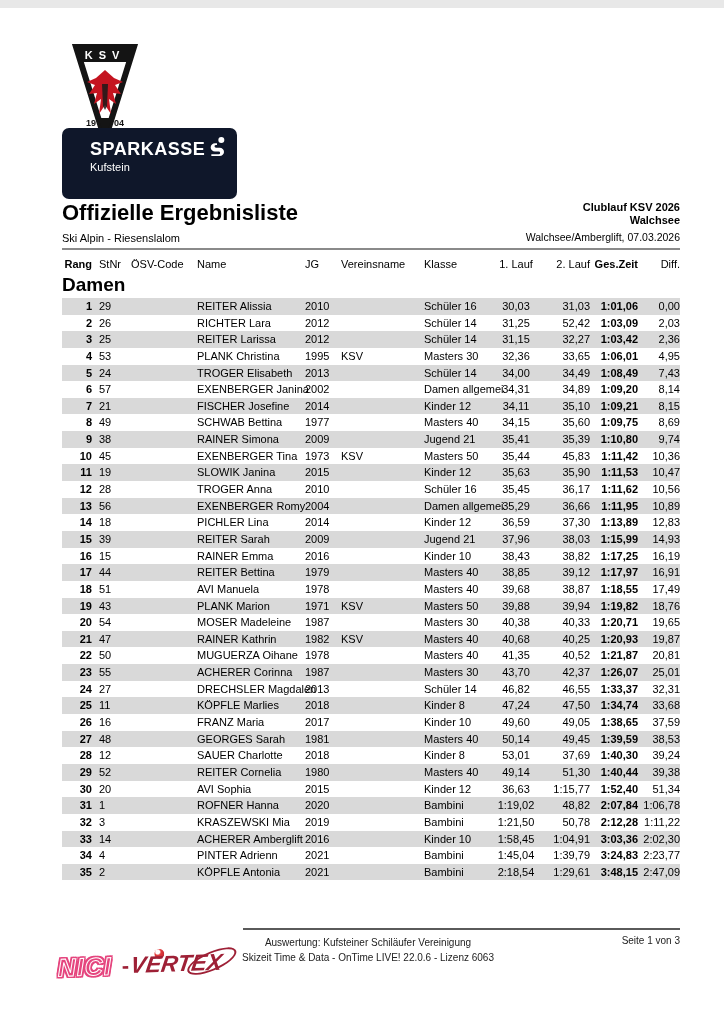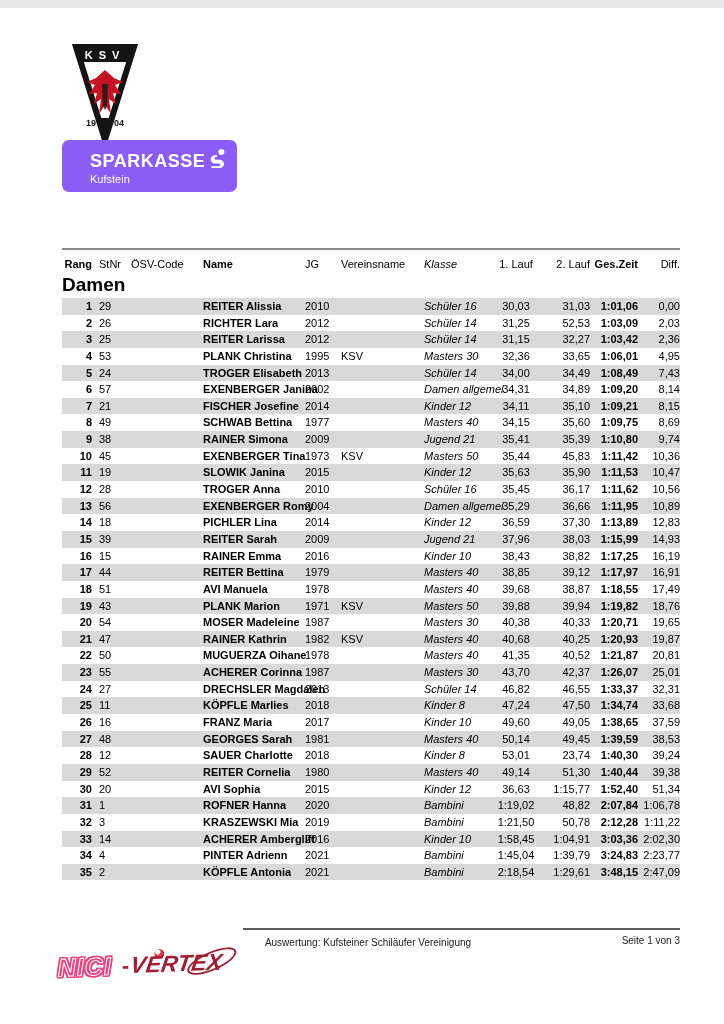--- a/index.html
+++ b/index.html
@@ -7,22 +7,22 @@
   .page {
     position:relative; width:724px; height:1024px; margin:8px auto;
     background:#ffffff; overflow:hidden;
     font-family:"Liberation Sans", sans-serif; color:#000;
   }
 
   
   .ksv-logo { position:absolute; left:72px; top:36px; width:66px; height:100px; }
 
   
-  .sparkasse { position:absolute; left:62px; top:132px; width:175px; height:52px;
-    background:#8b5cf6; border-radius:7px; }
+  .sparkasse { position:absolute; left:62px; top:120px; width:175px; height:71px;
+    background:#0f172a; border-radius:7px; }
   .sp-inner { position:absolute; left:28px; top:11px; }
   .sp-row { display:flex; align-items:flex-start; }
   .sp-brand { color:#fff; font-weight:bold; font-size:18px; letter-spacing:0.5px; line-height:20px; }
   .sp-icon { margin-left:5px; margin-top:-2px; }
   .sp-branch { color:#fff; font-size:11px; margin-top:0px; }
 
   
   .header { position:absolute; left:62px; top:193px; width:618px; }
   .header-flex { display:flex; justify-content:space-between; align-items:flex-start; }
   .doc-title { font-size:22px; font-weight:bold; line-height:24px; }
@@ -36,24 +36,24 @@
   
   .thead { position:absolute; left:62px; top:250px; width:618px; display:flex; font-size:11px; }
   .section-title { position:absolute; left:62px; top:266px; font-size:19px; font-weight:bold; }
   .tbody { position:absolute; left:62px; top:290px; width:618px; }
   .trow { display:flex; height:16.65px; line-height:16.6px; font-size:11px; }
   .trow.odd { background:#d9d9d9; }
   .cell { display:block; white-space:nowrap; }
   .c-rang  { width:30px;  text-align:right; font-weight:bold; }
   .c-stnr  { width:35px;  padding-left:7px; }
   .c-osv   { width:49px;  padding-left:4px; }
-  .c-name  { width:129px; padding-left:27px; font-weight:bold; }
+  .c-name  { width:129px; padding-left:21px; font-weight:normal; }
   .c-jg    { width:36px;  }
   .c-verein{ width:83px;  }
-  .c-klasse{ width:68px;font-style:italic;  }
+  .c-klasse{ width:68px;  }
   .c-lauf1 { width:48px;  text-align:center; }
   .c-lauf2 { width:50px;  text-align:right; }
   .c-total { width:48px;  text-align:right; font-weight:bold; }
   .c-diff  { width:42px;  text-align:right; }
 
   
   .footer-rule { position:absolute; left:243px; top:920px; width:437px; height:2px; background:#5a5a5a; }
   .footer-center { position:absolute; left:238px; top:927px; width:260px; text-align:center;
     font-size:10px; color:#222; }
   .footer-center div { white-space:nowrap; line-height:15px; }
@@ -104,20 +104,33 @@
           <svg width="16" height="20" viewBox="0 0 24 30">
             <circle cx="17" cy="4.5" r="4.5" fill="#ffffff"></circle>
             <path d="M10.5,10 L7.5,10 A6.5,6.5 0 0 0 1,16.5 A6.5,6.5 0 0 0 7.5,23 L13,23 A2.2,2.2 0 0 1 13,27.4 L2,27.4 L2,30 L14.5,30 A6.5,6.5 0 0 0 21,23.5 A6.5,6.5 0 0 0 14.5,17 L9,17 A2.2,2.2 0 0 1 9,12.6 L10.5,12.6 Z" fill="#ffffff" transform="scale(1,0.95)"></path>
           </svg>
         </span>
       </div>
       <div class="sp-branch">Kufstein</div>
     </div>
   </div>
 
+  <div class="header">
+    <div class="header-flex">
+      <div>
+        <div class="doc-title">Offizielle Ergebnisliste</div>
+        <div class="doc-sub">Ski Alpin - Riesenslalom</div>
+      </div>
+      <div class="head-right">
+        <div class="hr-line1">Clublauf KSV 2026</div>
+        <div class="hr-line2">Walchsee</div>
+        <div class="hr-line3">Walchsee/Amberglift, 07.03.2026</div>
+      </div>
+    </div>
+  </div>
   <div class="rule1"></div>
 
   <div class="thead">
     <span class="cell c-rang">Rang</span>
     <span class="cell c-stnr">StNr</span>
     <span class="cell c-osv">ÖSV-Code</span>
     <span class="cell c-name">Name</span>
     <span class="cell c-jg">JG</span>
     <span class="cell c-verein">Vereinsname</span>
     <span class="cell c-klasse">Klasse</span>
@@ -145,21 +158,21 @@
       </div>
       <div class="trow even">
         <span class="cell c-rang">2</span>
         <span class="cell c-stnr">26</span>
         <span class="cell c-osv"></span>
         <span class="cell c-name">RICHTER Lara</span>
         <span class="cell c-jg">2012</span>
         <span class="cell c-verein"></span>
         <span class="cell c-klasse">Schüler 14</span>
         <span class="cell c-lauf1">31,25</span>
-        <span class="cell c-lauf2">52,53</span>
+        <span class="cell c-lauf2">52,42</span>
         <span class="cell c-total">1:03,09</span>
         <span class="cell c-diff">2,03</span>
       </div>
       <div class="trow odd">
         <span class="cell c-rang">3</span>
         <span class="cell c-stnr">25</span>
         <span class="cell c-osv"></span>
         <span class="cell c-name">REITER Larissa</span>
         <span class="cell c-jg">2012</span>
         <span class="cell c-verein"></span>
@@ -483,21 +496,21 @@
       </div>
       <div class="trow even">
         <span class="cell c-rang">28</span>
         <span class="cell c-stnr">12</span>
         <span class="cell c-osv"></span>
         <span class="cell c-name">SAUER Charlotte</span>
         <span class="cell c-jg">2018</span>
         <span class="cell c-verein"></span>
         <span class="cell c-klasse">Kinder 8</span>
         <span class="cell c-lauf1">53,01</span>
-        <span class="cell c-lauf2">23,74</span>
+        <span class="cell c-lauf2">37,69</span>
         <span class="cell c-total">1:40,30</span>
         <span class="cell c-diff">39,24</span>
       </div>
       <div class="trow odd">
         <span class="cell c-rang">29</span>
         <span class="cell c-stnr">52</span>
         <span class="cell c-osv"></span>
         <span class="cell c-name">REITER Cornelia</span>
         <span class="cell c-jg">1980</span>
         <span class="cell c-verein"></span>
@@ -583,20 +596,21 @@
         <span class="cell c-lauf1">2:18,54</span>
         <span class="cell c-lauf2">1:29,61</span>
         <span class="cell c-total">3:48,15</span>
         <span class="cell c-diff">2:47,09</span>
       </div>
     </div>
 
   <div class="footer-rule"></div>
   <div class="footer-center">
     <div>Auswertung: Kufsteiner Schiläufer Vereinigung</div>
+    <div>Skizeit Time &amp; Data - OnTime LIVE! 22.0.6 - Lizenz 6063</div>
   </div>
   <div class="footer-page">Seite 1 von 3</div>
 
   <div class="nici-logo">
     <div class="nici-row">
       <span class="nici-text">NICI</span>
       <span class="nici-dot"></span>
       <span class="nici-dash">-</span>
       <span class="vertex-wrap">
         <span class="vertex-text">VERTEX</span>

